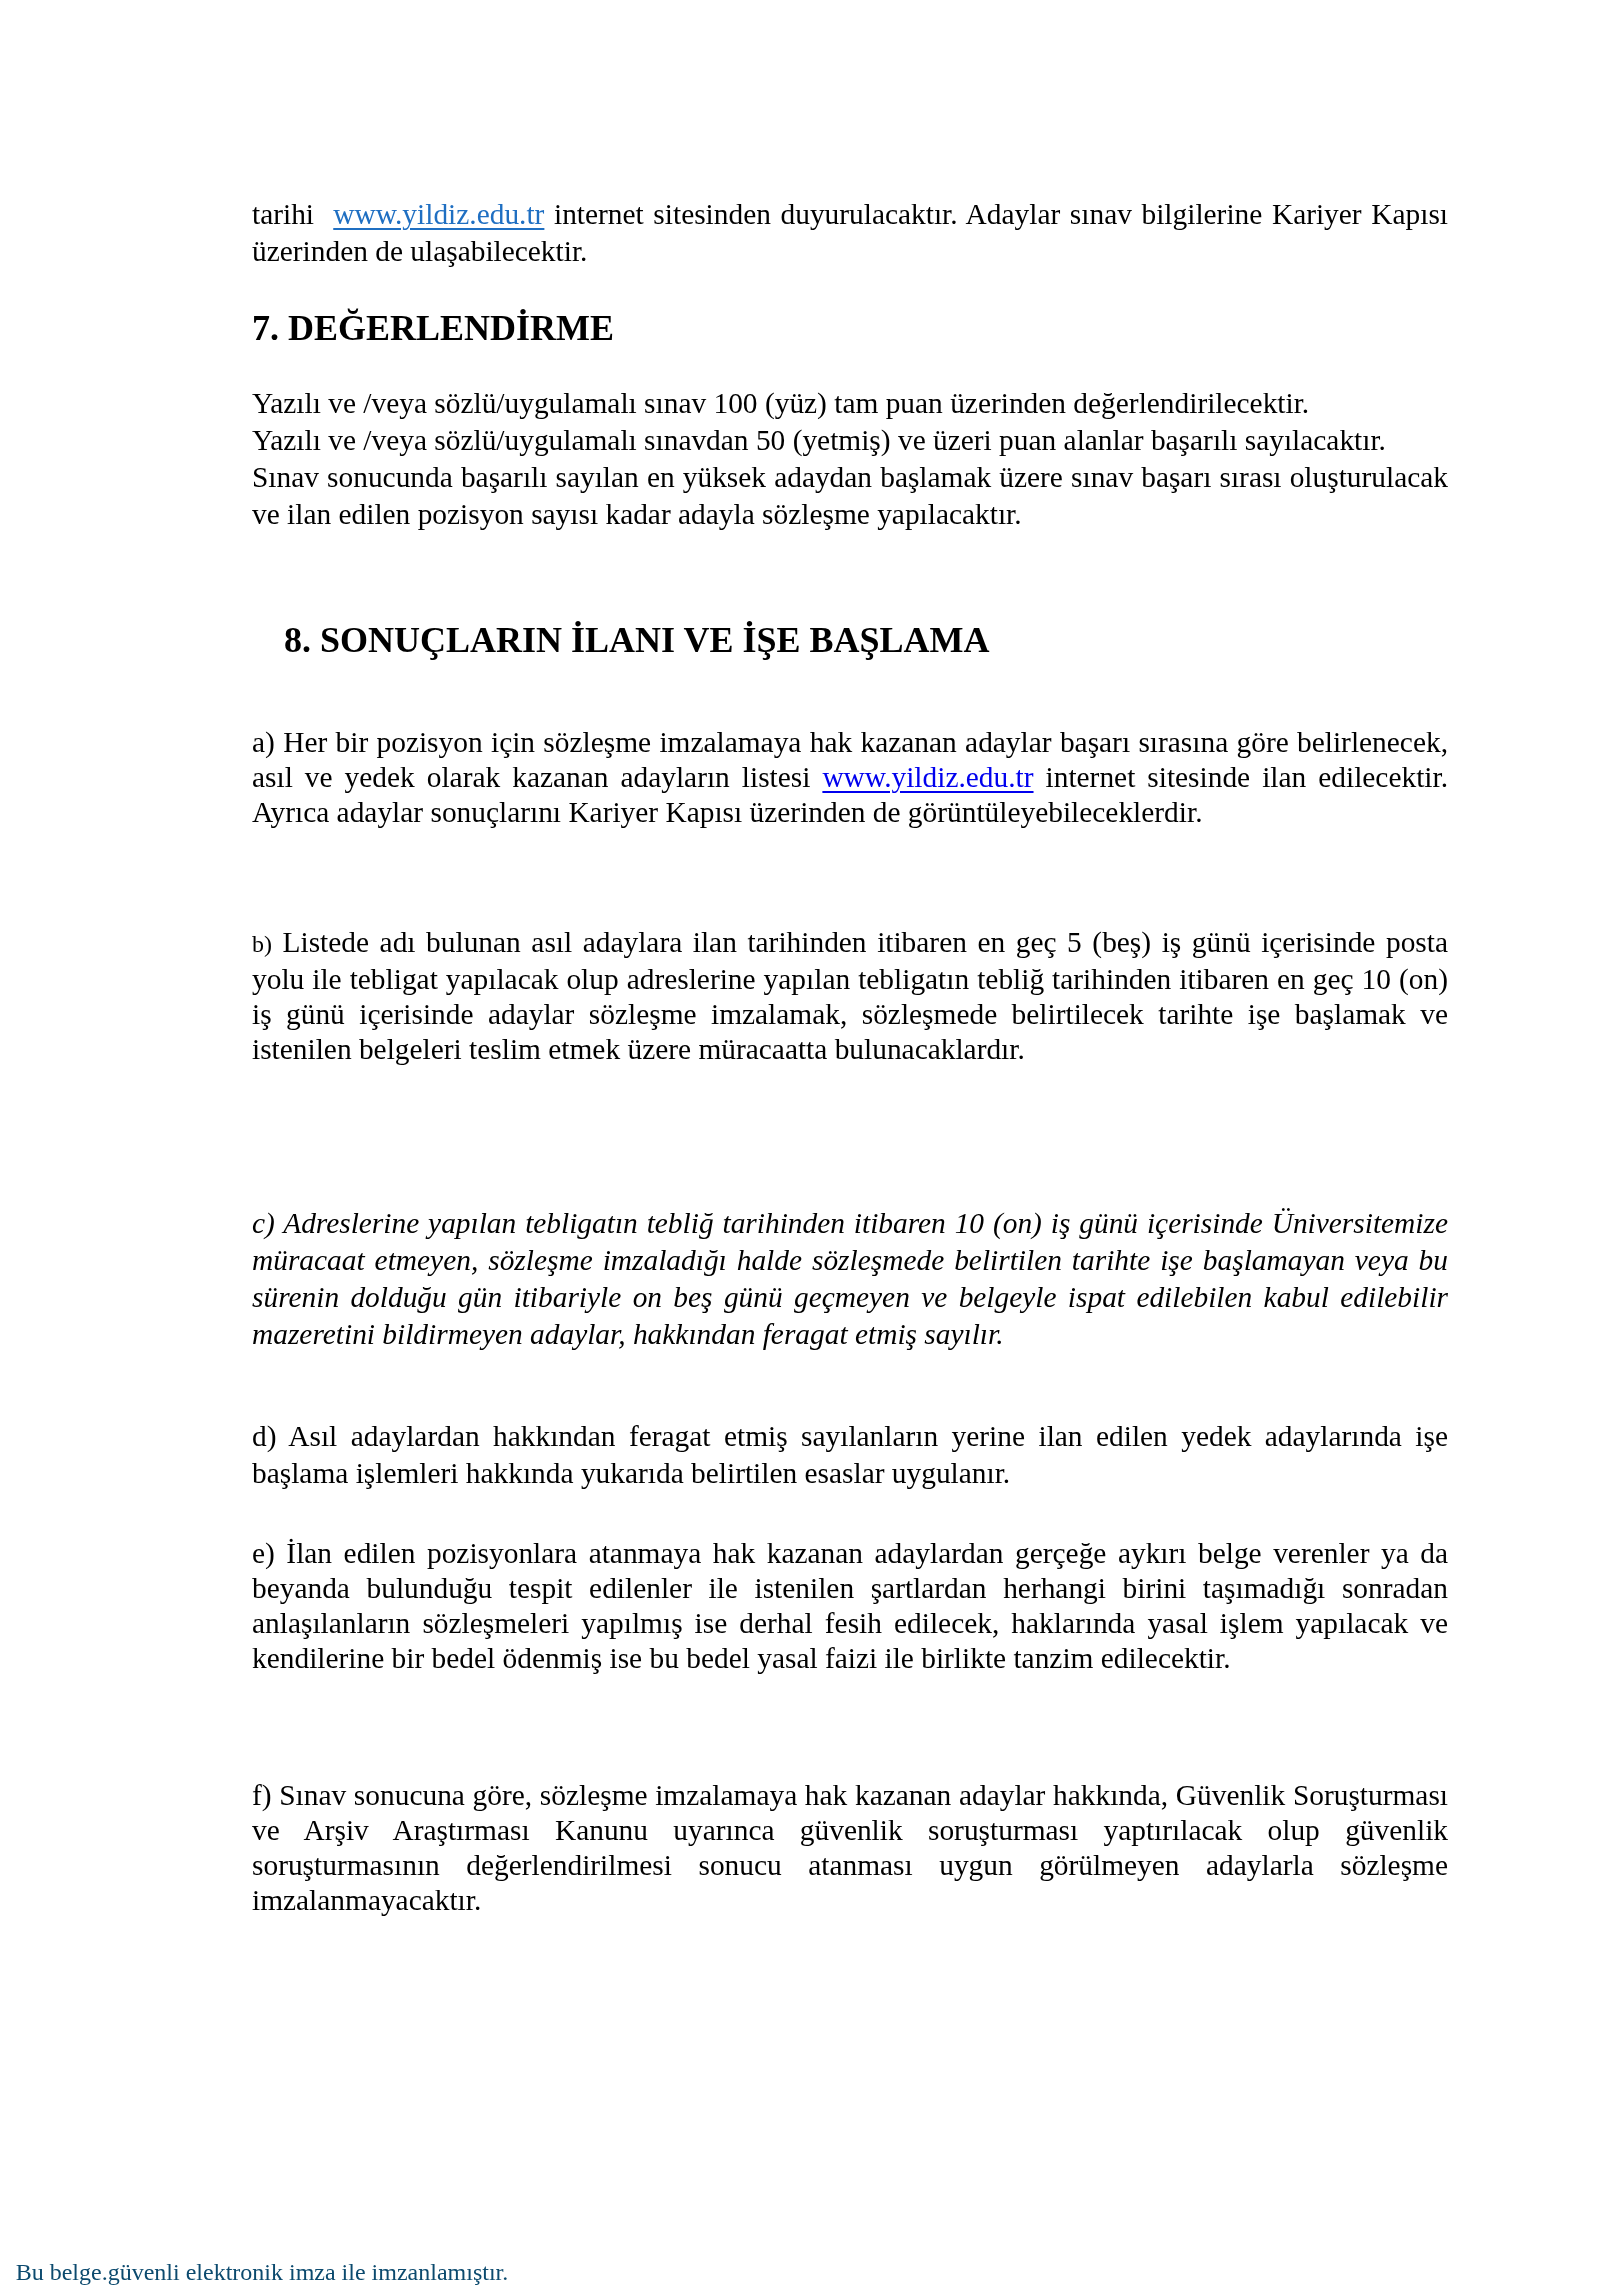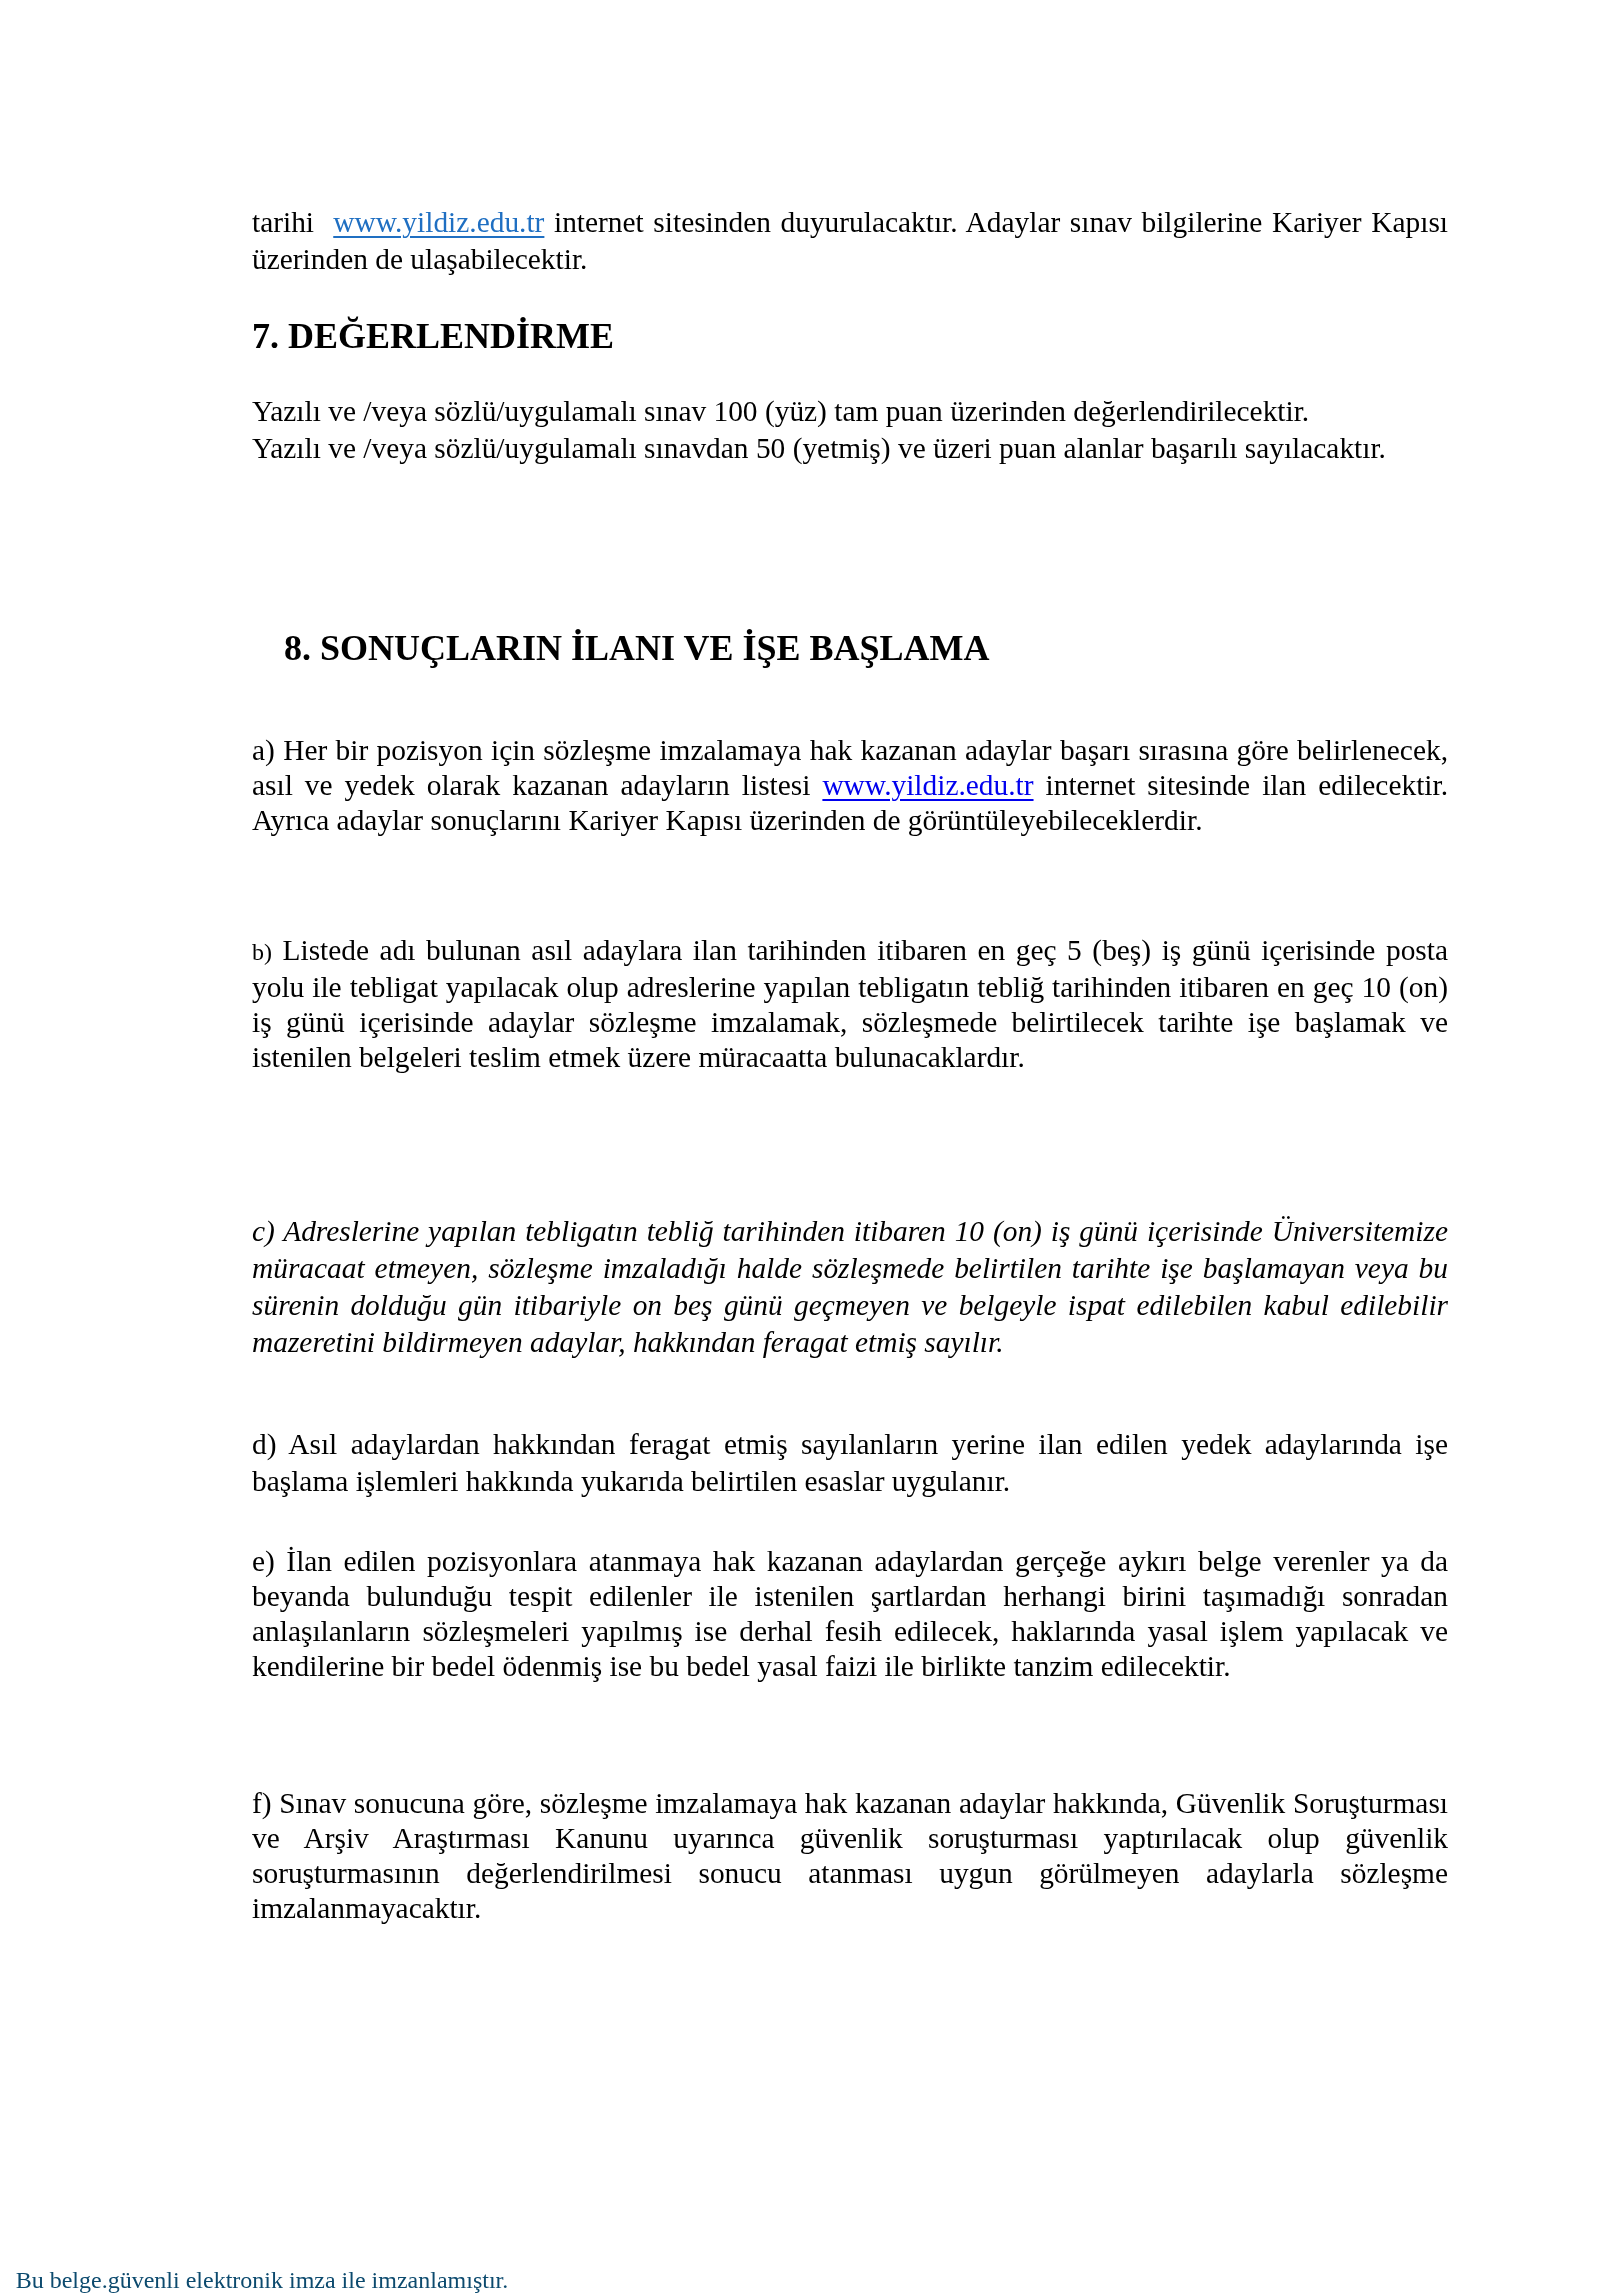--- a/index.html
+++ b/index.html
@@ -1,18 +1,18 @@
 <!DOCTYPE html>
 <html style="font-size:10.5px"><head>
 <meta charset="utf-8">
 <style>
   html, body { margin:0; padding:0; background:#ffffff; }
   body { width:1623px; height:2295px; position:relative; overflow:hidden;
          font-family:"Liberation Serif", "DejaVu Serif", serif; color:#000; }
-  .page { position:absolute; left:0; top:8px; width:1623px; height:1770px; background:#fff; }
+  .page { position:absolute; left:0; top:0; width:1623px; height:1770px; background:#fff; }
   .block { position:absolute; left:252px; width:1196px; font-size:29.4px; text-align:justify; }
   .block p { margin:0; }
   .tight { line-height:37px; }
   .loose { line-height:35px; }
   .heading { position:absolute; left:252px; font-size:36px; font-weight:bold; line-height:37px; }
   .link1 { color:#1f6fc2; text-decoration:underline; text-decoration-thickness:2px; text-underline-offset:3.9px; }
   .link2 { color:#0000ee; text-decoration:underline; text-decoration-thickness:2px; text-underline-offset:3.9px; }
   .small-label { font-size:24px; }
   .footer { position:absolute; left:15.7px; top:2259px; font-family:Liberation Serif, serif;
             font-size:24px; color:#0c4a6e; }
@@ -27,20 +27,21 @@
       <span>tarihi</span>&nbsp;
       <a class="link1">www.yildiz.edu.tr</a><span> internet sitesinden duyurulacaktır. Adaylar sınav bilgilerine Kariyer Kapısı üzerinden de ulaşabilecektir.</span>
     </p>
   </div>
 
   <div class="heading" style="top:310px;">7. DEĞERLENDİRME</div>
 
   <div class="block tight" style="top:385px;">
     <p>Yazılı ve /veya sözlü/uygulamalı sınav 100 (yüz) tam puan üzerinden değerlendirilecektir.</p>
     <p>Yazılı ve /veya sözlü/uygulamalı sınavdan 50 (yetmiş) ve üzeri puan alanlar başarılı sayılacaktır.</p>
+    <p>Sınav sonucunda başarılı sayılan en yüksek adaydan başlamak üzere sınav başarı sırası oluşturulacak ve ilan edilen pozisyon sayısı kadar adayla sözleşme yapılacaktır.</p>
   </div>
 
   <div class="heading" style="top:622px;margin-left:32px;">8. SONUÇLARIN İLANI VE İŞE BAŞLAMA</div>
 
   <div class="block loose" style="top:725px;">
     <p>
       <span>a) Her bir pozisyon için sözleşme imzalamaya hak kazanan adaylar başarı sırasına göre belirlenecek, asıl ve yedek olarak kazanan adayların listesi </span><a class="link2">www.yildiz.edu.tr</a><span> internet sitesinde ilan edilecektir. Ayrıca adaylar sonuçlarını Kariyer Kapısı üzerinden de görüntüleyebileceklerdir.</span>
     </p>
   </div>
 

